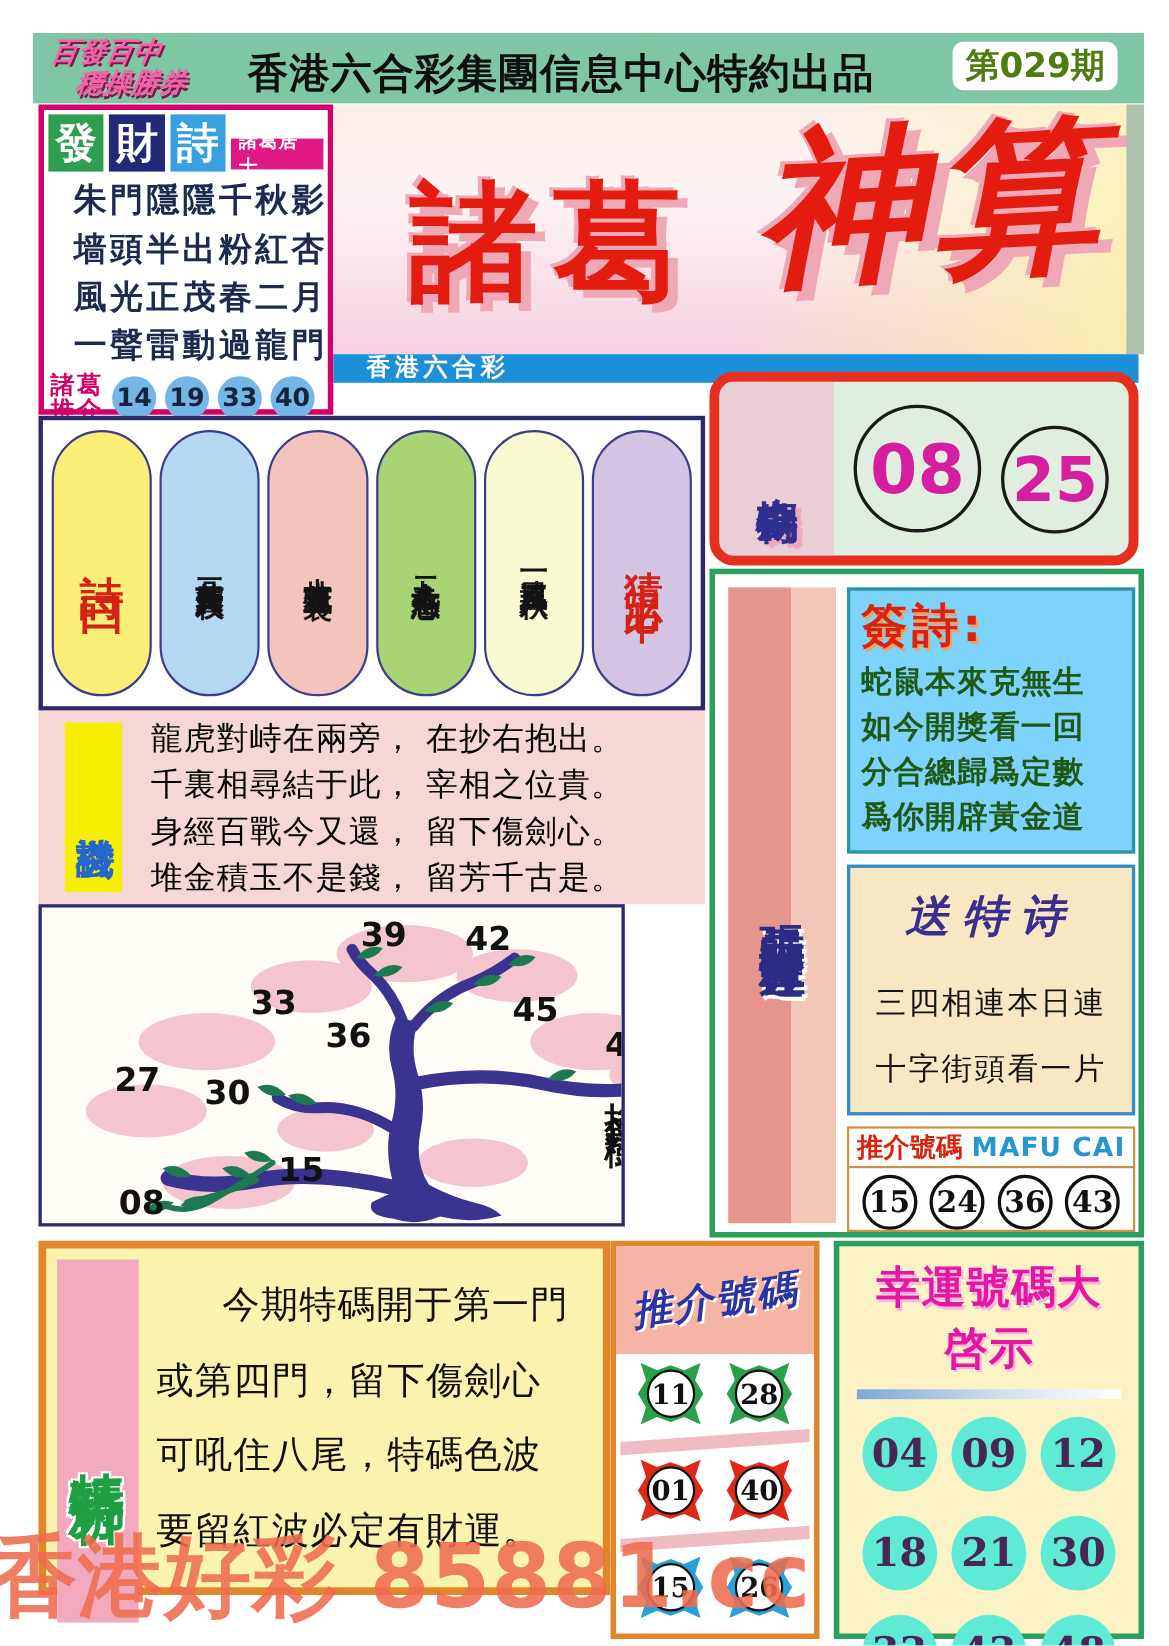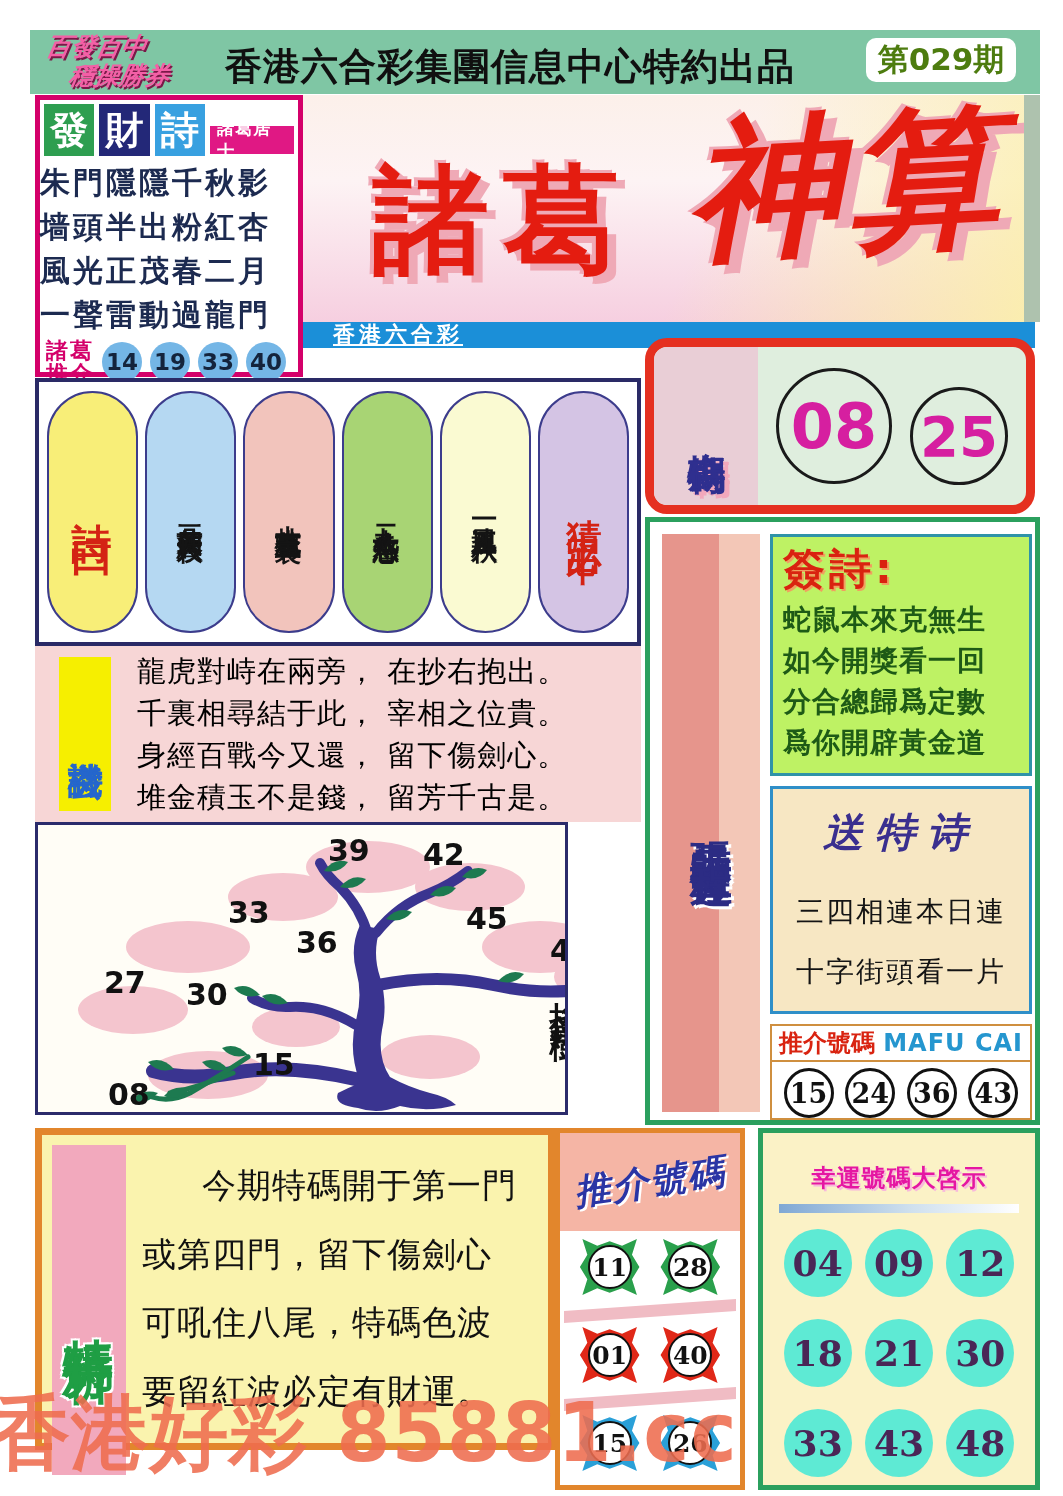--- a/index.html
+++ b/index.html
@@ -21,21 +21,21 @@
   .fortune-box { position:absolute; left:35px; top:95px; width:268px; height:282px; background:#ffffff;
                  border:5px solid #d4006a; }
   .fortune-head { display:flex; align-items:flex-start; gap:5px; padding:4px 4px 0 4px; }
   .ft-char { width:52px; height:52px; color:#ffffff; font-size:38px; font-weight:bold;
              display:flex; align-items:center; justify-content:center; }
   .ft-char.c0 { background:#2e9e50; }
   .ft-char.c1 { background:#232878; }
   .ft-char.c2 { background:#38a0e0; }
   .author-badge { margin-top:22px; height:28px; background:#e01884; color:#ffffff; font-size:17px;
                   font-weight:bold; display:flex; align-items:center; padding:0 7px; letter-spacing:1px; }
-  .fortune-lines { margin-top:5px; text-align:left; font-size:30px; font-weight:bold;
+  .fortune-lines { margin-top:5px; text-align:right; font-size:30px; font-weight:bold;
                    color:#1c2a50; line-height:44px; letter-spacing:3px; }
   .fortune-rec { display:flex; align-items:center; gap:8px; padding:2px 6px; }
   .rec-grid { display:grid; grid-template-columns:24px 24px; line-height:23px; font-size:22px;
               font-weight:bold; color:#d4006a; }
   .rec-ball { width:40px; height:40px; border-radius:50%; background:#74b6e6; color:#14243c;
               font-size:23px; font-weight:bold; display:flex; align-items:center; justify-content:center; }
 
   
   .title-area { position:absolute; left:303px; top:95px; width:737px; height:227px;
                 background:linear-gradient(115deg, rgba(253,245,210,0) 55%, rgba(251,240,170,0.95)),
@@ -43,21 +43,21 @@
   .title-area::after { content:""; position:absolute; right:0; top:0; width:16px; height:100%; background:#aec2ae; }
   .main-title-1 { position:absolute; left:70px; top:48px; font-family:"DejaVu Serif",serif;
                   font-size:116px; font-weight:900; color:#e41c10; letter-spacing:14px;
                   text-shadow:9px 7px 0 #efa9b6, -4px -3px 0 #efa9b6; }
   .main-title-2 { position:absolute; left:385px; top:-12px; font-family:"DejaVu Serif",serif;
                   font-size:152px; font-weight:900; font-style:italic; color:#e41c10; letter-spacing:6px;
                   transform:rotate(-3deg); text-shadow:11px 9px 0 #efa9b6, -4px -3px 0 #efa9b6; }
 
   
   .sub-bar { position:absolute; left:303px; top:322px; width:732px; height:26px; background:#1b8fd8; }
-  .sub-bar span { display:block; padding-left:30px; font-size:22px; font-weight:bold; color:#ffffff; line-height:26px; letter-spacing:4px;text-decoration:underline; }
+  .sub-bar span { display:block; padding-left:30px; font-size:22px; font-weight:bold; color:#ffffff; line-height:26px; letter-spacing:4px; }
 
   
   .special-box { position:absolute; left:645px; top:338px; width:390px; height:176px; background:#dfeede;
                  border:9px solid #e53020; border-radius:22px; display:flex; overflow:hidden; }
   .special-label-strip { width:104px; background:#e9ced6; display:flex; align-items:center; justify-content:center; }
   .special-label { writing-mode:vertical-rl; text-orientation:upright; font-size:38px; font-weight:900;
                    color:#2f2f8f; text-shadow:5px 4px 0 #f2a8bc; letter-spacing:2px; }
   .special-balls { flex:1; display:flex; align-items:center; justify-content:space-evenly; }
   .sp-ball { border:3px solid #1a1a1a; border-radius:50%; display:flex; align-items:center; justify-content:center;
              color:#d61fa0; font-weight:bold; font-family:"DejaVu Sans",sans-serif; }
@@ -93,21 +93,21 @@
                 font-size:33px; font-weight:800; color:#111111; letter-spacing:14px; font-family:"DejaVu Serif",serif; }
 
   
   .right-col { position:absolute; left:645px; top:517px; width:395px; height:608px; background:#ffffff;
                border:5px solid #2ba05e; }
   .zodiac-strip { position:absolute; left:12px; top:12px; width:98px; height:578px;
                   background:linear-gradient(to right,#e6958c 58%,#f3c7b7 58%);
                   display:flex; align-items:center; justify-content:center; }
   .zodiac-strip span { writing-mode:vertical-rl; text-orientation:upright; font-size:42px; font-weight:900;
                        color:#2c2c84; text-shadow:3px 3px 0 #ffffff; letter-spacing:3px; }
-  .sign-box { position:absolute; left:120px; top:12px; width:262px; height:242px; background:#bef264;
+  .sign-box { position:absolute; left:120px; top:12px; width:262px; height:242px; background:#7dd3fc;
               border:3px solid #2f93a8; padding:4px 10px; }
   .sign-title { font-size:42px; font-weight:900; color:#d92310; text-shadow:2px 2px 0 #f0a060; letter-spacing:4px; }
   .sign-lines { margin-top:2px; font-size:28px; font-weight:bold; color:#1e5a16; line-height:41px; letter-spacing:1px; }
   .gift-box { position:absolute; left:120px; top:264px; width:262px; height:228px; background:#f7e7c3;
               border:3px solid #2f8fc8; text-align:center; }
   .gift-title { margin-top:16px; font-family:"DejaVu Serif",serif; font-size:40px; font-weight:900; font-style:italic;
                 color:#3a2f8f; letter-spacing:12px; }
   .gift-lines { margin-top:22px; font-size:28px; color:#141414; line-height:60px; letter-spacing:2px; font-weight:500; }
   .mafu-box { position:absolute; left:120px; top:502px; width:262px; height:96px; background:#ffffff;
               border:2.5px solid #cf8f3f; }
@@ -147,22 +147,22 @@
   .shield.red::before   { background:#e02818; }
   .shield.blue::before  { background:#2aa0d8; }
   .shield .bubble { position:absolute; left:50%; top:50%; transform:translate(-50%,-50%); width:44px; height:44px;
                     background:#ffffff; border:2.5px solid #111111; border-radius:50%;
                     display:flex; align-items:center; justify-content:center;
                     font-family:"DejaVu Serif",serif; font-size:25px; font-weight:bold; color:#111111; }
 
   
   .lucky-box { position:absolute; left:758px; top:1128px; width:282px; height:362px; background:#fbf2c6;
                border:5px solid #2ba05e; padding:10px 14px; }
-  .lucky-title { text-align:center; font-size:24px; font-weight:900; color:#e516a2;
-                 text-shadow:2px 2px 0 #f8b8dc; letter-spacing:1px;margin-top:19px; }
+  .lucky-title { text-align:center; font-size:40px; font-weight:900; color:#e516a2;
+                 text-shadow:2px 2px 0 #f8b8dc; letter-spacing:1px; }
   .lucky-bar { height:9px; margin:10px 2px 4px 2px; background:linear-gradient(to right,#7fa8d4,#cfe0ee 55%,#ffffff); }
   .lucky-grid { display:grid; grid-template-columns:repeat(3,1fr); row-gap:22px; justify-items:center; margin-top:16px; }
   .lucky-ball { width:68px; height:68px; border-radius:50%; background:#5eead4; display:flex; align-items:center;
                 justify-content:center; font-family:"DejaVu Serif",serif; font-size:36px; font-weight:bold; color:#4a2656; }
 
   
   .watermark { position:absolute; left:-8px; top:1382px; z-index:40; white-space:nowrap;
                font-size:78px; font-weight:900; color:rgba(238,108,78,0.88); letter-spacing:1px;
                transform:scaleY(1.04); }
 </style>

